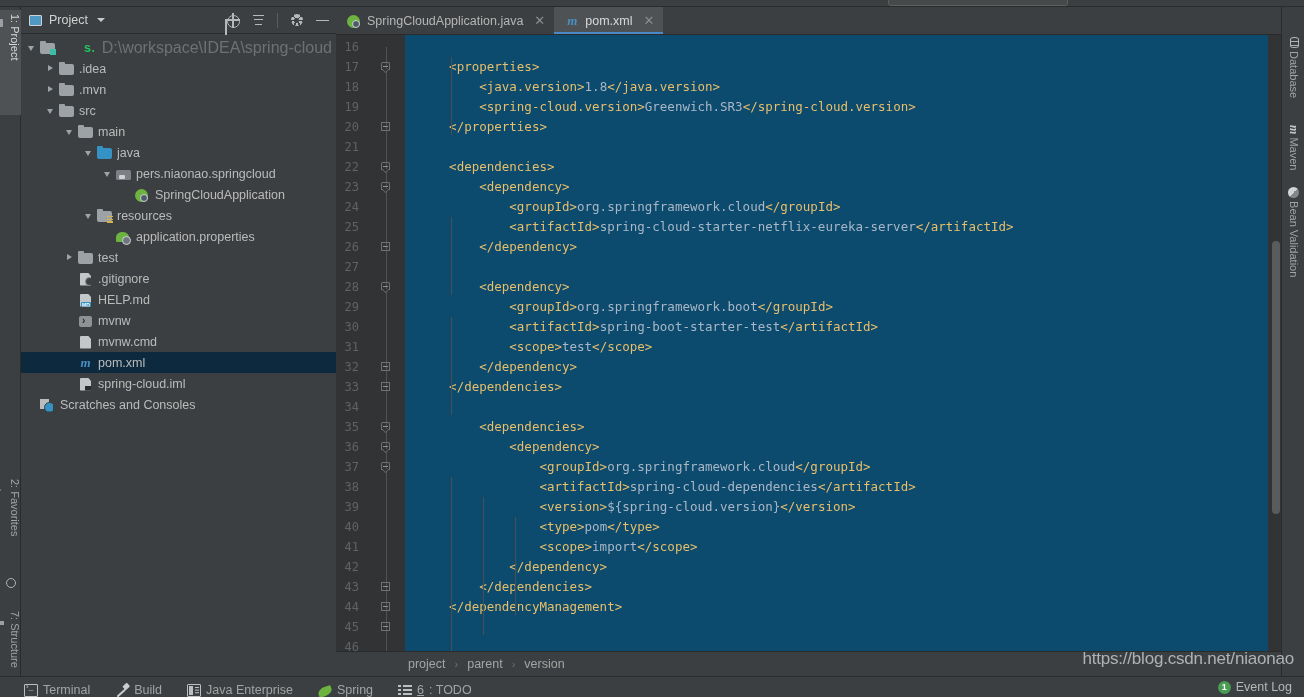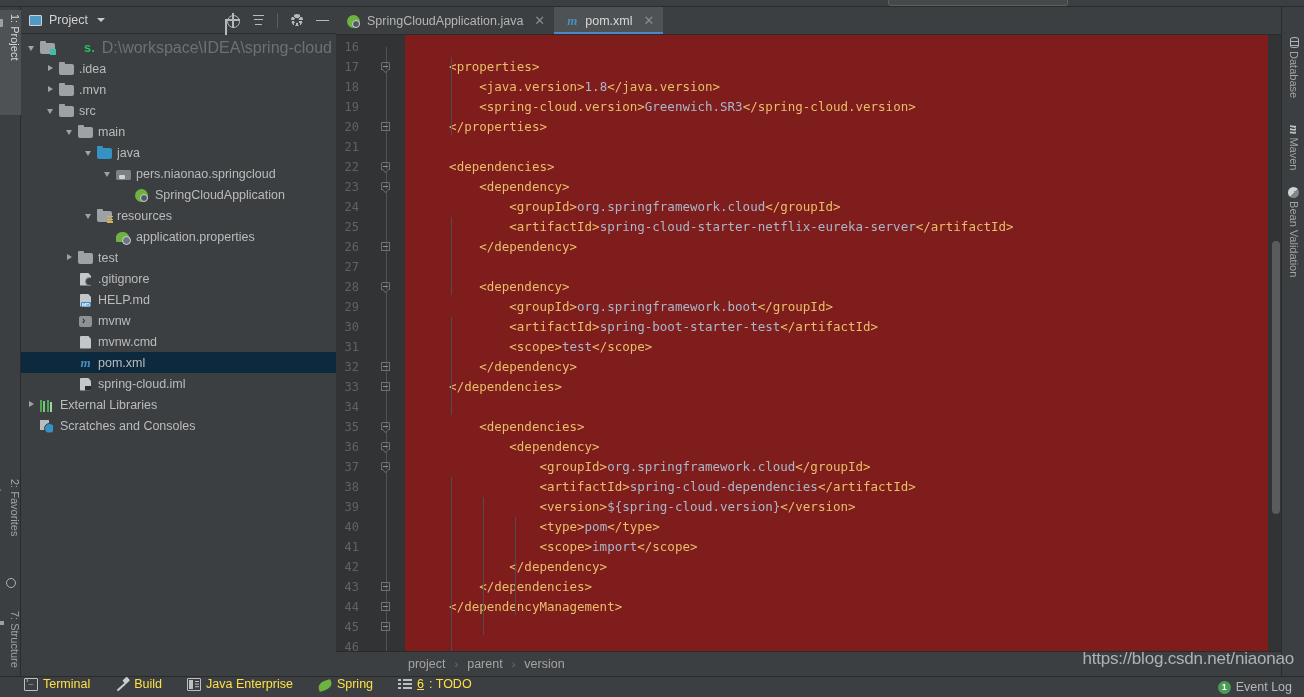--- a/index.html
+++ b/index.html
@@ -214,21 +214,21 @@
     clip-path:polygon(0 0,70% 0,100% 25%,100% 100%,0 100%);
   }
   .ic-scratch::after {
     content:""; position:absolute; left:4px; bottom:-1px; width:9px; height:9px;
     border-radius:50%; background:#3592c4; border:1px solid #3c3f41;
   }
 
   
   .editor-wrap {
     position:absolute; left:336px; top:7px; width:945px; height:669px;
-    background:#7f1d1d; display:flex; flex-direction:column;
+    background:#0c4a6e; display:flex; flex-direction:column;
   }
   .tabs {
     height:28px; background:#3c3f41; display:flex; align-items:stretch; flex:0 0 auto;
     border-bottom:1px solid #2b2b2b;
   }
   .tab {
     display:flex; align-items:center; gap:6px; padding:0 9px 0 11px;
     font-size:12.5px; color:#b5b5b5; cursor:pointer; position:relative;
   }
   .tab.active { background:#4e5254; color:#d8d8d8; }
@@ -329,22 +329,22 @@
     font-size:12px; color:#c3c6c9; line-height:11px;
   }
   .bean-ico {
     display:inline-block; width:11px; height:11px; margin:5px 6px 0 6px;
     border-radius:50%; background:linear-gradient(135deg,#d2d5d8 50%, #83878a 50%);
   }
 
   
   .statusbar {
     position:absolute; left:0; top:676px; width:1304px; height:21px;
-    background:#3c3f41; display:flex; align-items:flex-start; padding-left:24px;
-    gap:0; font-size:12.5px; color:#fde047; border-top:1px solid #2b2b2b;
+    background:#3c3f41; display:flex; align-items:flex-end; padding-left:24px;
+    gap:0; font-size:12.5px; color:#a3a3a3; border-top:1px solid #2b2b2b;
   }
   .sb-item { display:flex; align-items:center; gap:5px; margin-right:25px; cursor:pointer; }
   .sb-ico { width:14px; height:13px; position:relative; flex:0 0 14px; }
   .ico-terminal {
     border:1.3px solid #bcbfc2; border-radius:1px; background:#3c3f41;
   }
   .ico-terminal::after {
     content:"›_"; position:absolute; left:1px; top:-3px; font-size:8px; color:#bcbfc2;
   }
   .ico-build::before {
@@ -553,27 +553,20 @@
             <span class="ic-m" style="position: absolute; left: 0px; right: 0px;">m</span>
           </span>
           <span class="tlabel">pom.xml</span>
         </div>
         <div class="trow" style="padding-left: 44px;">
           <span class="arrow"></span>
           <span class="ticon">
             <span class="ic-file iml" style="position: absolute; left: 0px; right: 0px;"></span>
           </span>
           <span class="tlabel">spring-cloud.iml</span>
-        </div>
-        <div class="trow" style="padding-left: 6px;">
-          <span class="arrow r"></span>
-          <span class="ticon">
-            <span class="ic-ext" style="position: absolute; left: 0px; right: 0px;"></span>
-          </span>
-          <span class="tlabel">External Libraries</span>
         </div>
         <div class="trow" style="padding-left: 6px;">
           <span class="arrow"></span>
           <span class="ticon">
             <span class="ic-scratch" style="position: absolute; left: 0px; right: 0px;"></span>
           </span>
           <span class="tlabel">Scratches and Consoles</span>
         </div>
       </div>
   </div>

